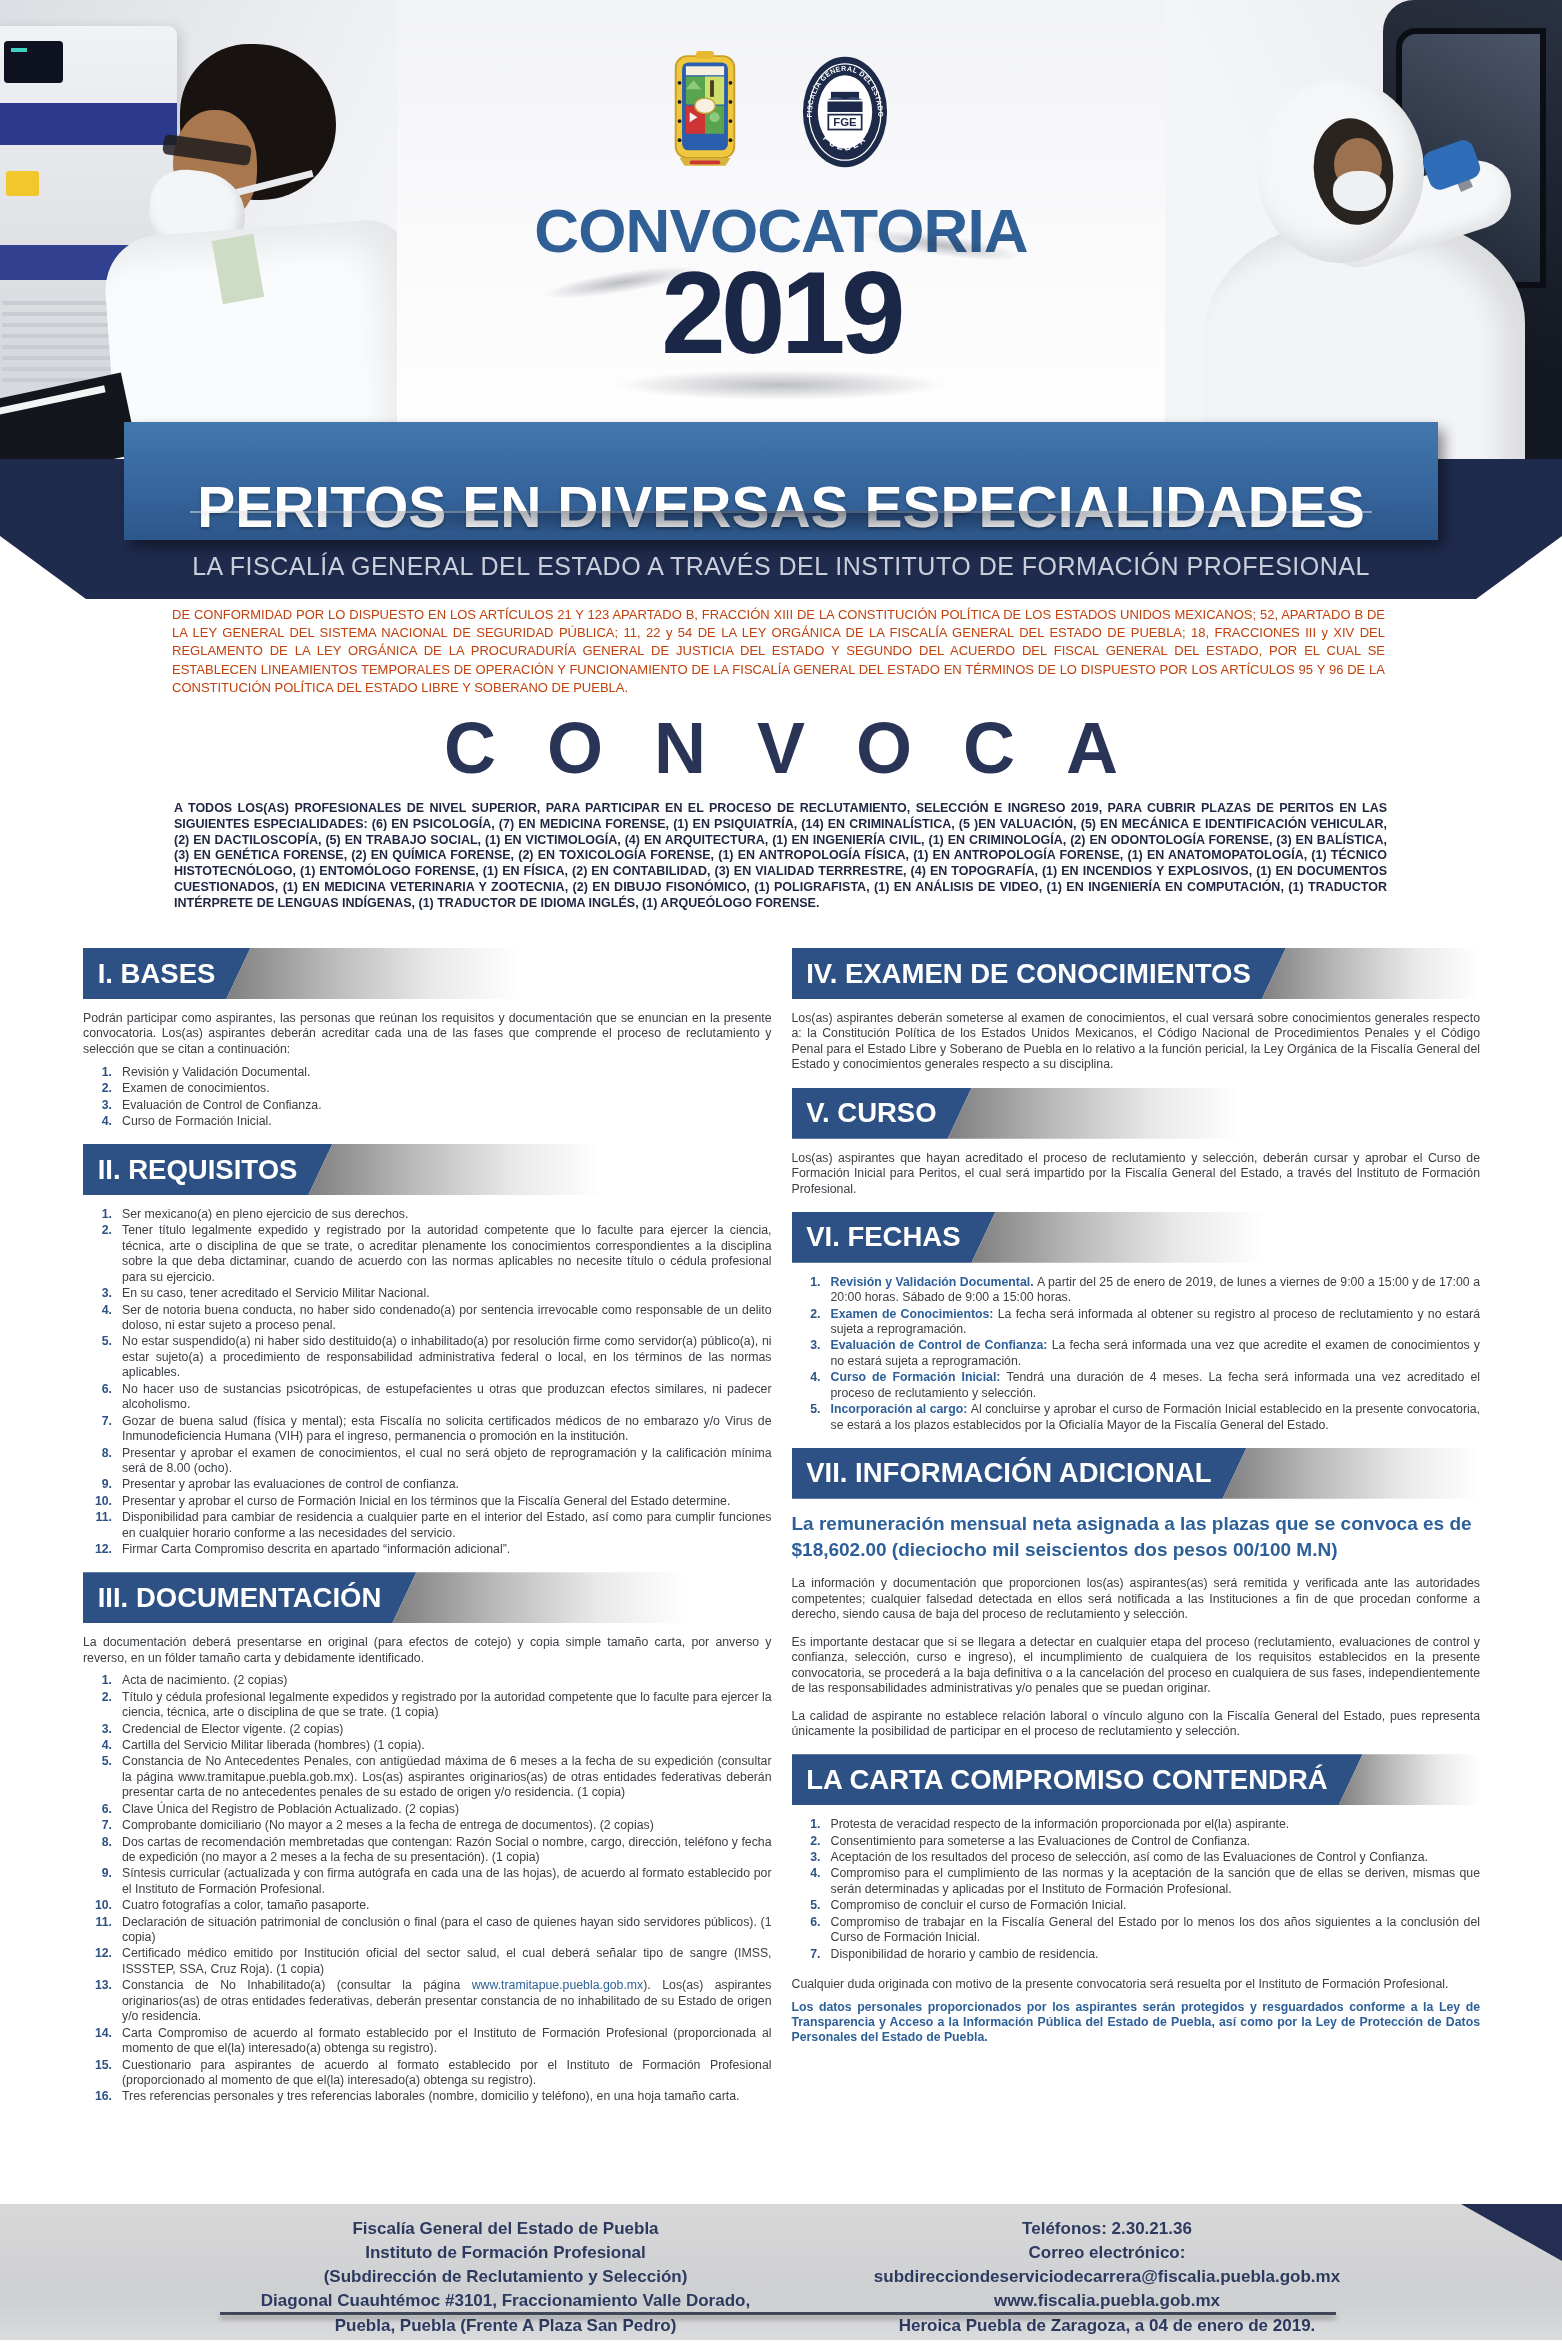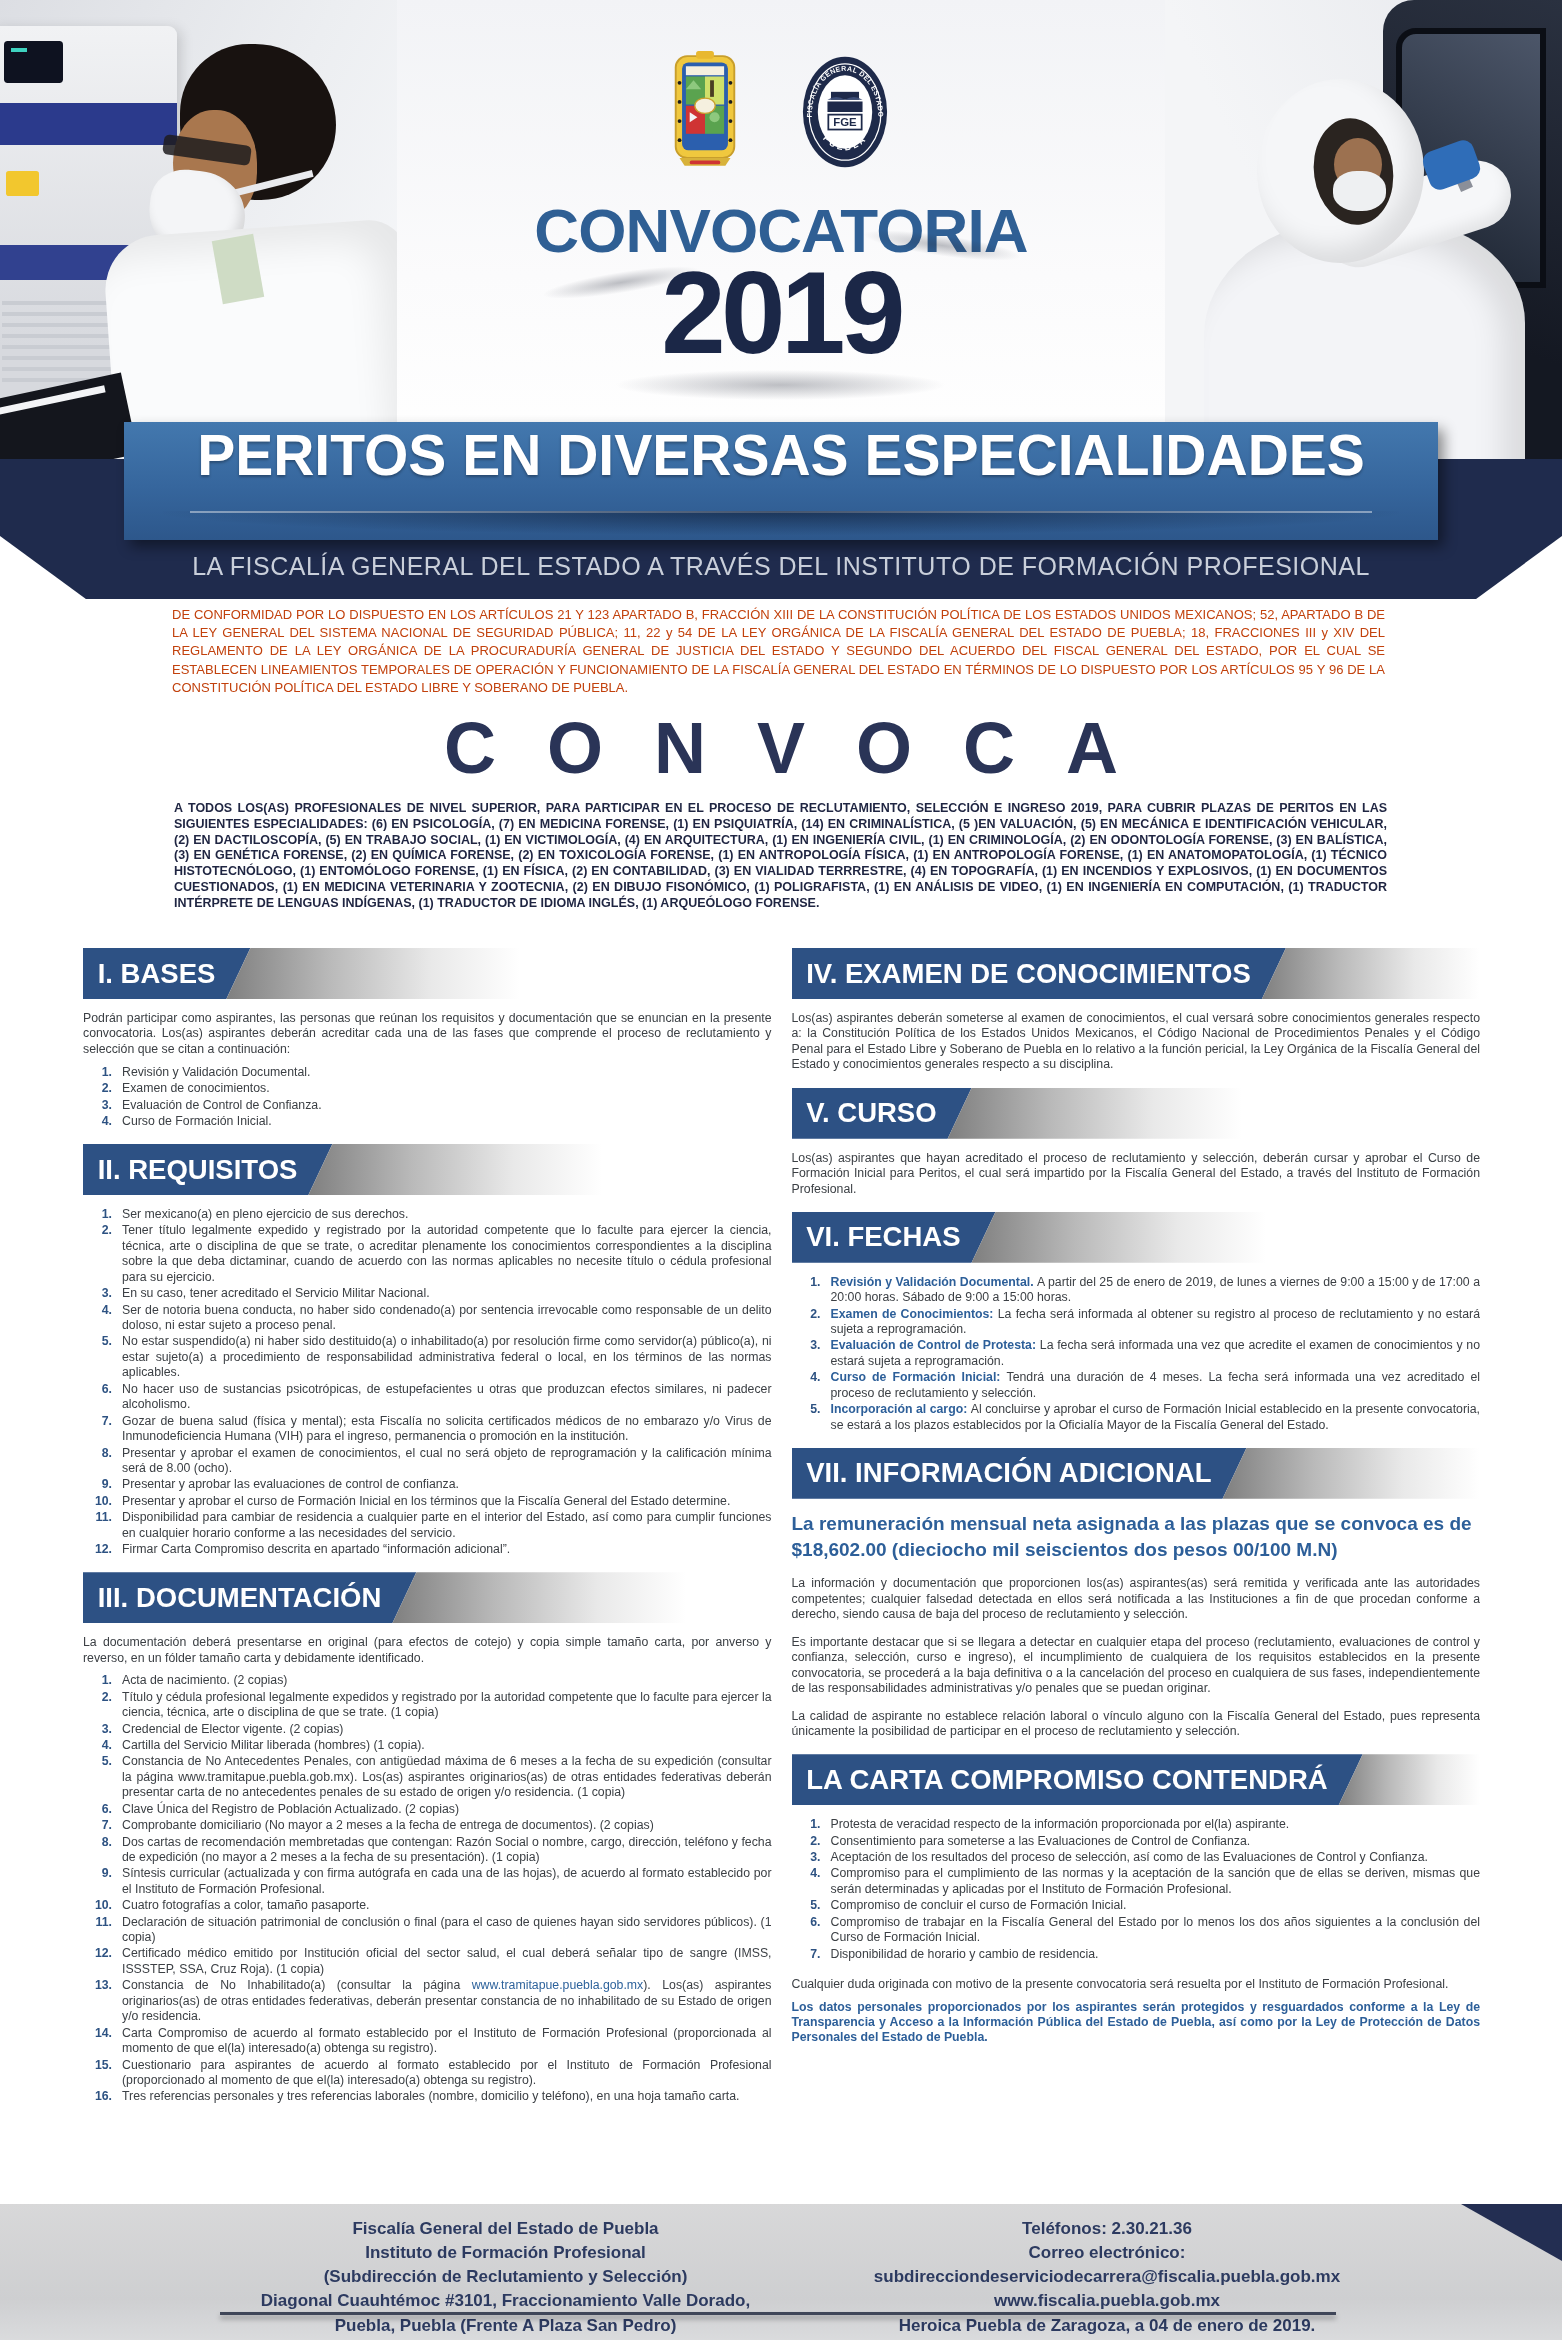--- a/index.html
+++ b/index.html
@@ -67,21 +67,21 @@
   .sw3{left:551px;top:364px;width:459px;height:42px;
        background:radial-gradient(ellipse closest-side, rgba(40,45,60,.30), rgba(40,45,60,0) 72%);}
 
   
   .navy-band{position:absolute;top:459px;left:0;width:1562px;height:140px;background:#1f2b4d;
       clip-path:polygon(0 0,100% 0,100% 55%,94.5% 100%,5.5% 100%,0 55%);}
   .band-subtitle{position:absolute;top:552px;left:0;width:1562px;text-align:center;
       font-size:25px;letter-spacing:0.5px;color:#c9cfda;}
   .banner-box{position:absolute;top:422px;left:124px;width:1314px;height:118px;
       background:linear-gradient(180deg,#4378ae 0%,#36669d 55%,#2d578b 100%);
-      box-shadow:5.5px 7.3px 13px rgba(0,0,0,.45);display:flex;align-items:flex-start;justify-content:center;}
+      box-shadow:5.5px 7.3px 13px rgba(0,0,0,.45);display:flex;align-items:flex-end;justify-content:center;}
   .banner-box::after{content:"";position:absolute;left:3%;right:3%;bottom:5.5px;height:24px;
       background:radial-gradient(ellipse at 50% 0%, rgba(8,16,36,.55) 0%, rgba(8,16,36,0) 72%);}
   .banner-box::before{content:"";position:absolute;left:5%;right:5%;bottom:27.5px;height:1.8px;background:rgba(255,255,255,.45);}
   .banner-title{font-size:57px;font-weight:bold;color:#ffffff;letter-spacing:0;text-shadow:0 1.8px 2.8px rgba(0,0,0,.3);}
 
   
   .legal{position:absolute;top:606px;left:172px;width:1213px;font-size:13px;line-height:1.4;
       color:#c2410c;text-align:justify;font-weight:500;}
   .convoca{position:absolute;top:707px;left:0;width:1562px;text-align:center;font-size:72px;font-weight:bold;
       color:#2a3457;letter-spacing:51px;text-indent:51px;}
@@ -329,21 +329,21 @@
       </div>
 
       <div class="sec">
         <div class="sec-head">
           <div class="lbl">VI. FECHAS</div>
           <div class="tail"></div>
         </div>
         <ol class="num-list">
             <li><span class="lead">Revisión y Validación Documental. </span>A partir del 25 de enero de 2019, de lunes a viernes de 9:00 a 15:00 y de 17:00 a 20:00 horas. Sábado de 9:00 a 15:00 horas.</li>
             <li><span class="lead">Examen de Conocimientos: </span>La fecha será informada al obtener su registro al proceso de reclutamiento y no estará sujeta a reprogramación.</li>
-            <li><span class="lead">Evaluación de Control de Protesta: </span>La fecha será informada una vez que acredite el examen de conocimientos y no estará sujeta a reprogramación.</li>
+            <li><span class="lead">Evaluación de Control de Confianza: </span>La fecha será informada una vez que acredite el examen de conocimientos y no estará sujeta a reprogramación.</li>
             <li><span class="lead">Curso de Formación Inicial: </span>Tendrá una duración de 4 meses. La fecha será informada una vez acreditado el proceso de reclutamiento y selección.</li>
             <li><span class="lead">Incorporación al cargo: </span>Al concluirse y aprobar el curso de Formación Inicial establecido en la presente convocatoria, se estará a los plazos establecidos por la Oficialía Mayor de la Fiscalía General del Estado.</li>
           </ol>
       </div>
 
       <div class="sec">
         <div class="sec-head">
           <div class="lbl">VII. INFORMACIÓN ADICIONAL</div>
           <div class="tail"></div>
         </div>

